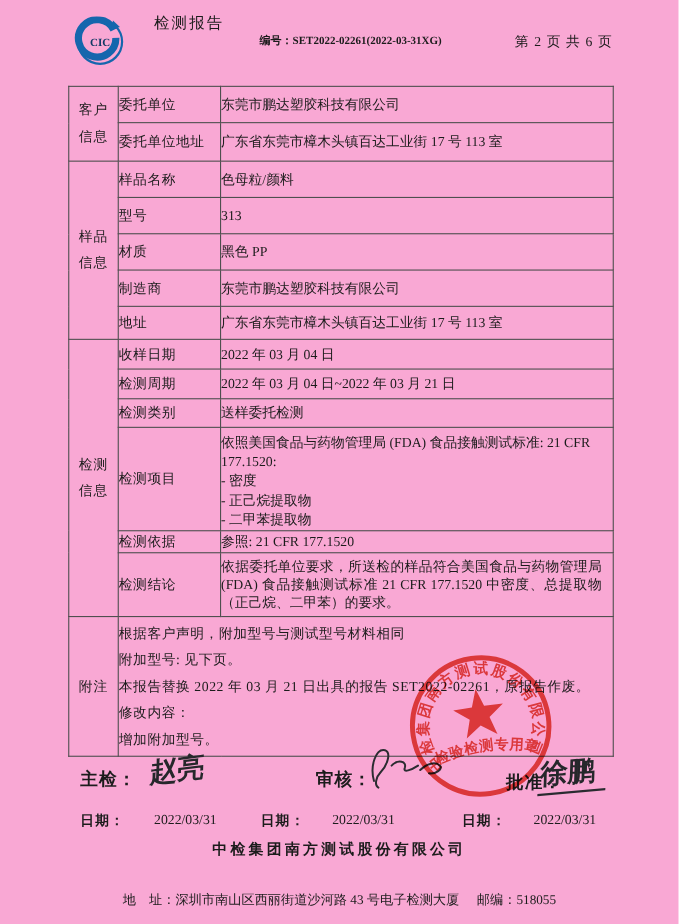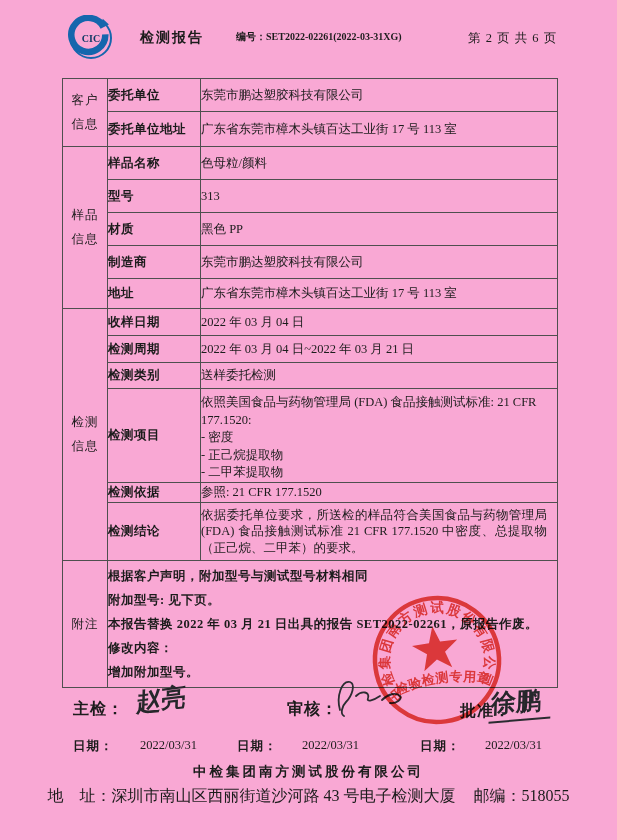--- a/index.html
+++ b/index.html
@@ -3,32 +3,32 @@
 <meta charset="utf-8">
 <style>
   html,body{margin:0;padding:0;background:#ffffff;}
   .page{
     position:relative;width:617px;height:840px;background:#f9a8d4;overflow:hidden;
     font-family:"Liberation Serif","DejaVu Serif",serif;color:#1c1c1c;
   }
   
   .hdr{position:absolute;top:0;left:0;width:617px;height:64px;}
   .logo{position:absolute;left:62px;top:15px;width:58px;height:46px;}
-  .hdr-title{position:absolute;left:140px;top:29px;font-size:14px;font-weight:bold;letter-spacing:2px;}
+  .hdr-title{position:absolute;left:140px;top:12px;font-size:14px;font-weight:normal;letter-spacing:2px;}
   .hdr-no{position:absolute;left:236px;top:30px;font-size:10px;font-weight:bold;}
   .hdr-page{position:absolute;left:468px;top:30px;font-size:12.5px;font-weight:normal;letter-spacing:1px;}
   
   table.rep{
     position:absolute;left:62px;top:78px;width:495px;border-collapse:collapse;table-layout:fixed;
     font-size:12.5px;
   }
   table.rep td{border:1px solid #4f4f4f;padding:0;vertical-align:middle;}
   td.grp{text-align:center;}
   td.grp .vlabel{display:inline-block;width:2.2em;line-height:1.9;letter-spacing:1px;}
-  td.lbl{padding-left:10px;letter-spacing:0.5px;font-weight:bold;}
+  td.lbl{padding-left:10px;letter-spacing:0.5px;}
   td.val{padding-left:14px;padding-right:8px;}
   td.top{vertical-align:top;}
   .mline{line-height:17.6px;}
   .mline-first{padding-top:5px;}
   .concl{line-height:16.5px;text-align:justify;padding:4px 10px 4px 0;}
   .note-line{line-height:24px;}
   .notes-cell{padding-top:3px;margin-left:36px;}
   
   .sig-label{position:absolute;font-size:16px;font-weight:bold;letter-spacing:1px;}
   .sig-name{
@@ -41,21 +41,21 @@
   .date-label{position:absolute;font-size:12.5px;font-weight:bold;letter-spacing:1px;}
   .date-val{position:absolute;font-size:12.5px;}
   
   .stamp{
     position:absolute;left:366px;top:589px;width:142px;height:142px;
     transform:rotate(-8deg);opacity:0.87;mix-blend-mode:multiply;pointer-events:none;
   }
   
   .foot{position:absolute;left:0;width:617px;text-align:center;}
   .foot-company{top:763px;font-size:13.5px;font-weight:bold;letter-spacing:3px;}
-  .foot-line{top:786px;font-size:16px;}
+  .foot-line{top:810px;font-size:12px;}
   .foot-line2{top:804px;font-size:12px;}
   .foot a{color:#0000bb;text-decoration:underline;font-family:"Liberation Mono","DejaVu Sans Mono",monospace;font-size:11.5px;}
 </style>
 </head>
 <body>
 
 <div class="page">
 
   <div class="hdr">
     <svg class="logo" viewBox="0 0 58 46">

